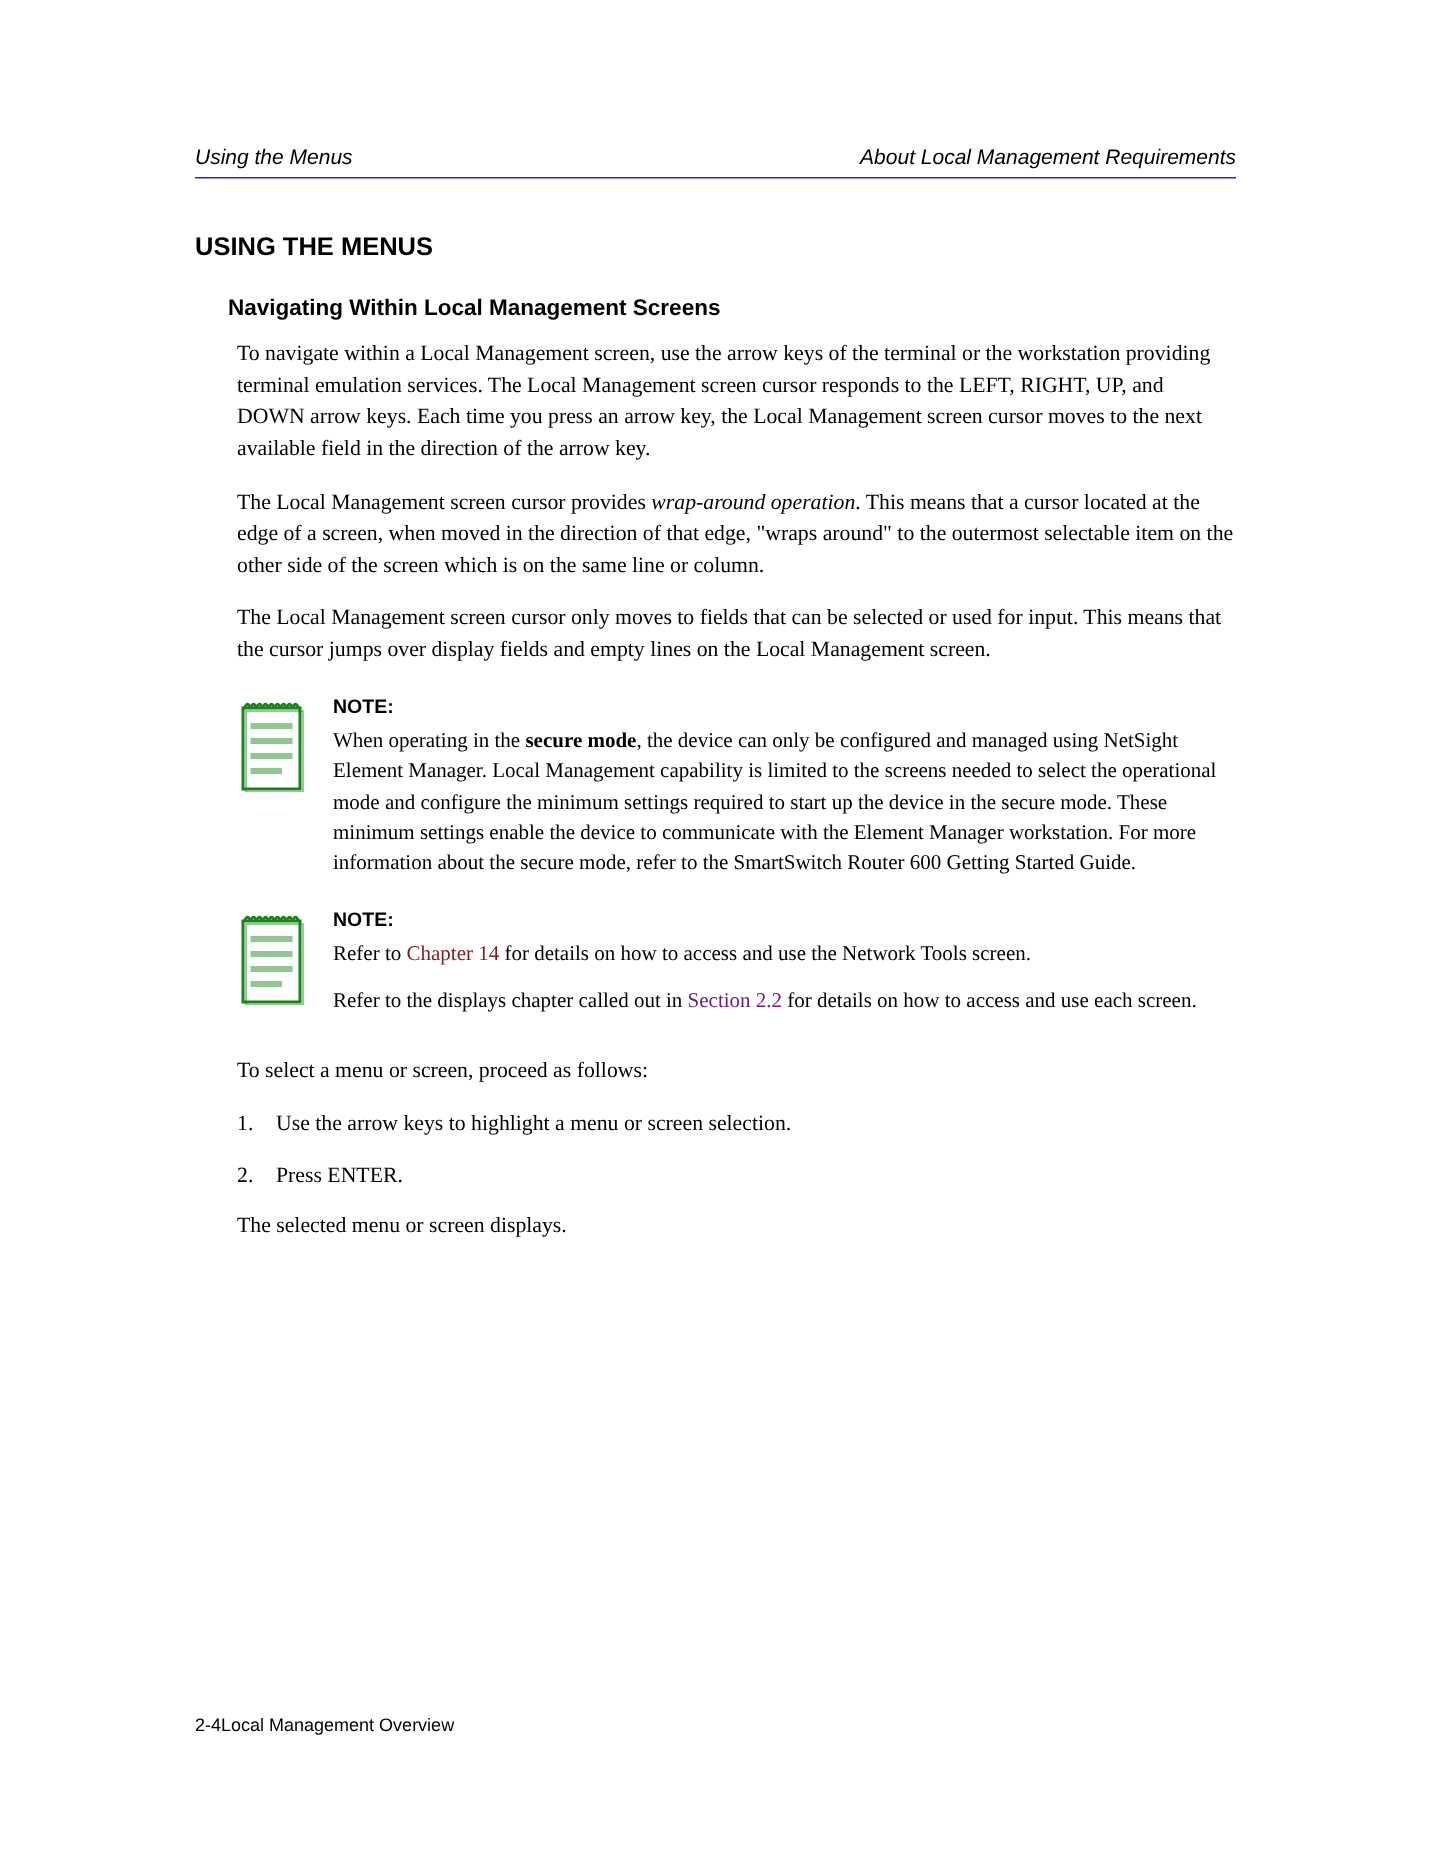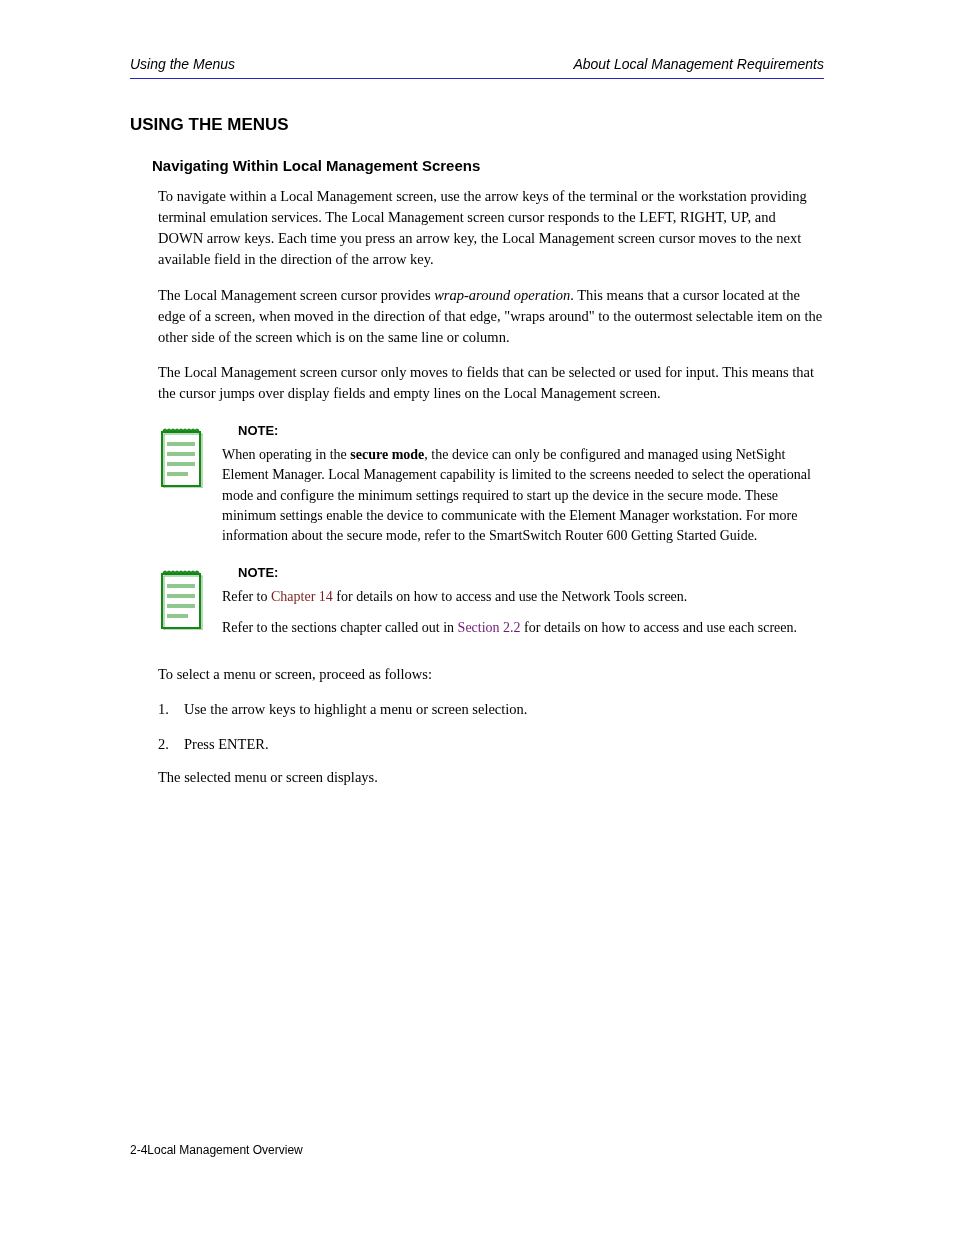--- a/index.html
+++ b/index.html
@@ -8,21 +8,21 @@
     background: #ffffff;
     font-family: "Times New Roman", Times, serif;
     color: #000000;
     width: 954px;
   }
   .page {
     position: relative;
     width: 954px;
     height: 1235px;
     box-sizing: border-box;
-    padding: 56px 130px 0 130px;
+    padding: 96px 130px 0 130px;
   }
   .header-row {
     display: flex;
     justify-content: space-between;
     align-items: baseline;
     font-family: Helvetica, Arial, sans-serif;
     font-style: italic;
     font-size: 14px;
     color: #000;
   }
@@ -76,21 +76,20 @@
     flex: 1;
     margin-left: 18px;
     margin-top: -2px;
   }
   .note-block .note-heading {
     font-family: Helvetica, Arial, sans-serif;
     font-weight: bold;
     font-size: 13px;
     display: block;
     margin-bottom: 4px;
-    margin-left: 16px;
   }
   .bold-inline {
     font-weight: bold;
   }
   .chapter-link {
     color: #7f1d1d;
   }
   .xref-link {
     color: #701a75;
   }
@@ -178,21 +177,21 @@
         <line x1="9" y1="40" x2="37" y2="40"></line>
         <line x1="9" y1="50" x2="30" y2="50"></line>
       </g>
     </svg>
     <div class="note-text">
       <span class="note-heading">NOTE:</span>
       <div>
         <span>Refer to </span><span class="chapter-link">Chapter 14</span><span> for details on how to access and use the Network Tools screen.</span>
       </div>
       <div style="margin-top:10px">
-        <span>Refer to the sections chapter called out in </span><span class="xref-link">Section 2.2</span><span> for details on how to access and use each screen.</span>
+        <span>Refer to the displays chapter called out in </span><span class="xref-link">Section 2.2</span><span> for details on how to access and use each screen.</span>
       </div>
     </div>
   </div>
 
   <p class="body-para" style="margin-top:26px">To select a menu or screen, proceed as follows:</p>
 
   <div class="numbered-row">
     <span class="num">1.</span>
     <span class="txt">Use the arrow keys to highlight a menu or screen selection.</span>
   </div>

